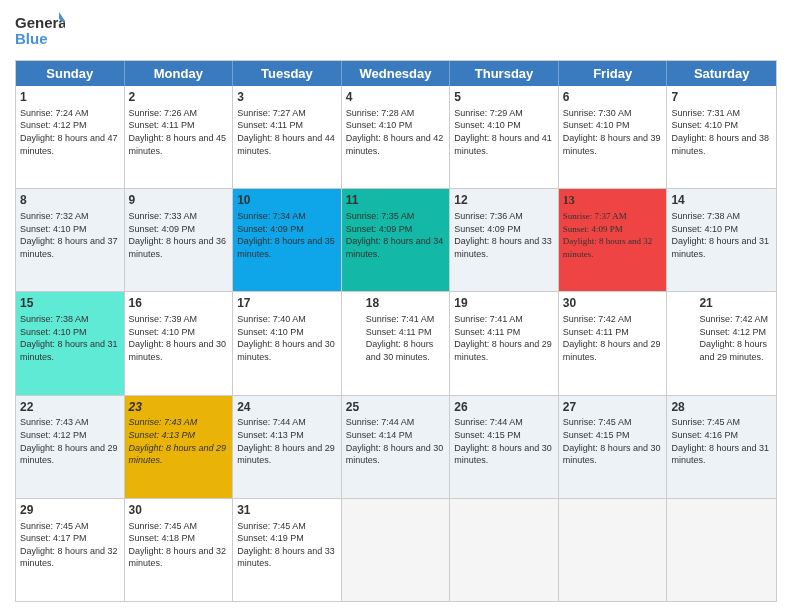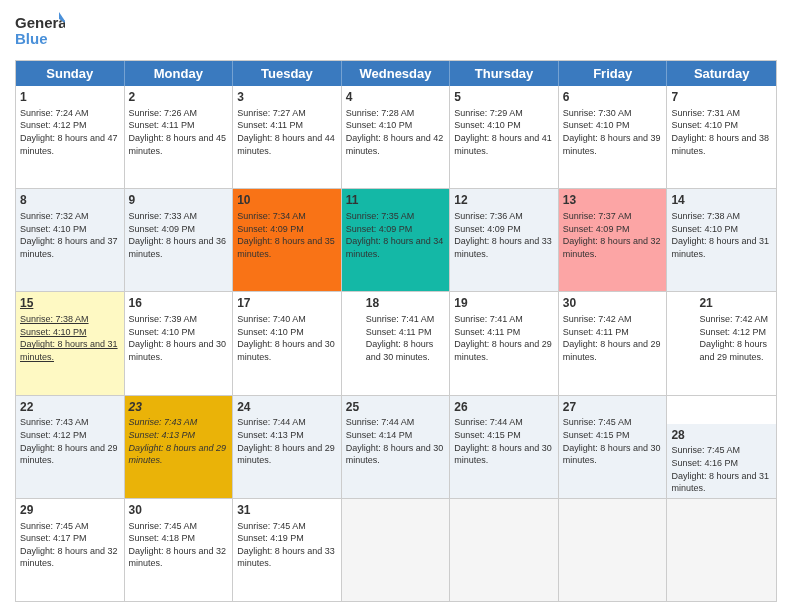--- a/index.html
+++ b/index.html
@@ -173,53 +173,53 @@
         <span>Sunrise: 7:32 AM</span><br>
         <span>Sunset: 4:10 PM</span><br>
         <span>Daylight: 8 hours and 37 minutes.</span>
       </div>
           <div class="cal-cell" style="background: rgb(237, 242, 247);">
         <span class="day-num">9</span>
         <span>Sunrise: 7:33 AM</span><br>
         <span>Sunset: 4:09 PM</span><br>
         <span>Daylight: 8 hours and 36 minutes.</span>
       </div>
-          <div class="cal-cell" style="background: #f97316;">
+          <div class="cal-cell" style="background: #0ea5e9;">
         <span class="day-num">10</span>
         <span>Sunrise: 7:34 AM</span><br>
         <span>Sunset: 4:09 PM</span><br>
         <span>Daylight: 8 hours and 35 minutes.</span>
       </div>
           <div class="cal-cell" style="background: #14b8a6;">
         <span class="day-num">11</span>
         <span>Sunrise: 7:35 AM</span><br>
         <span>Sunset: 4:09 PM</span><br>
         <span>Daylight: 8 hours and 34 minutes.</span>
       </div>
           <div class="cal-cell" style="background: rgb(237, 242, 247);">
         <span class="day-num">12</span>
         <span>Sunrise: 7:36 AM</span><br>
         <span>Sunset: 4:09 PM</span><br>
         <span>Daylight: 8 hours and 33 minutes.</span>
       </div>
-          <div class="cal-cell" style="background: #fca5a5;">
+          <div class="cal-cell" style="background: #ef4444; font-family: Liberation Serif, serif;">
         <span class="day-num">13</span>
         <span>Sunrise: 7:37 AM</span><br>
         <span>Sunset: 4:09 PM</span><br>
         <span>Daylight: 8 hours and 32 minutes.</span>
       </div>
           <div class="cal-cell" style="background: rgb(237, 242, 247);">
         <span class="day-num">14</span>
         <span>Sunrise: 7:38 AM</span><br>
         <span>Sunset: 4:10 PM</span><br>
         <span>Daylight: 8 hours and 31 minutes.</span>
       </div>
         </div>
         <div class="cal-row">
-          <div class="cal-cell" style="background: #fef9c3; text-decoration: underline;">
+          <div class="cal-cell" style="background: #5eead4;">
         <span class="day-num">15</span>
         <span>Sunrise: 7:38 AM</span><br>
         <span>Sunset: 4:10 PM</span><br>
         <span>Daylight: 8 hours and 31 minutes.</span>
       </div>
           <div class="cal-cell" style="background: rgb(255, 255, 255);">
         <span class="day-num">16</span>
         <span>Sunrise: 7:39 AM</span><br>
         <span>Sunset: 4:10 PM</span><br>
         <span>Daylight: 8 hours and 30 minutes.</span>
@@ -285,21 +285,21 @@
         <span>Sunrise: 7:44 AM</span><br>
         <span>Sunset: 4:15 PM</span><br>
         <span>Daylight: 8 hours and 30 minutes.</span>
       </div>
           <div class="cal-cell" style="background: rgb(237, 242, 247);">
         <span class="day-num">27</span>
         <span>Sunrise: 7:45 AM</span><br>
         <span>Sunset: 4:15 PM</span><br>
         <span>Daylight: 8 hours and 30 minutes.</span>
       </div>
-          <div class="cal-cell" style="background: rgb(237, 242, 247); margin-top: 28px;">
+          <div class="cal-cell" style="background: rgb(237, 242, 247);">
         <span class="day-num">28</span>
         <span>Sunrise: 7:45 AM</span><br>
         <span>Sunset: 4:16 PM</span><br>
         <span>Daylight: 8 hours and 31 minutes.</span>
       </div>
         </div>
         <div class="cal-row">
           <div class="cal-cell" style="background: rgb(255, 255, 255);">
         <span class="day-num">29</span>
         <span>Sunrise: 7:45 AM</span><br>

